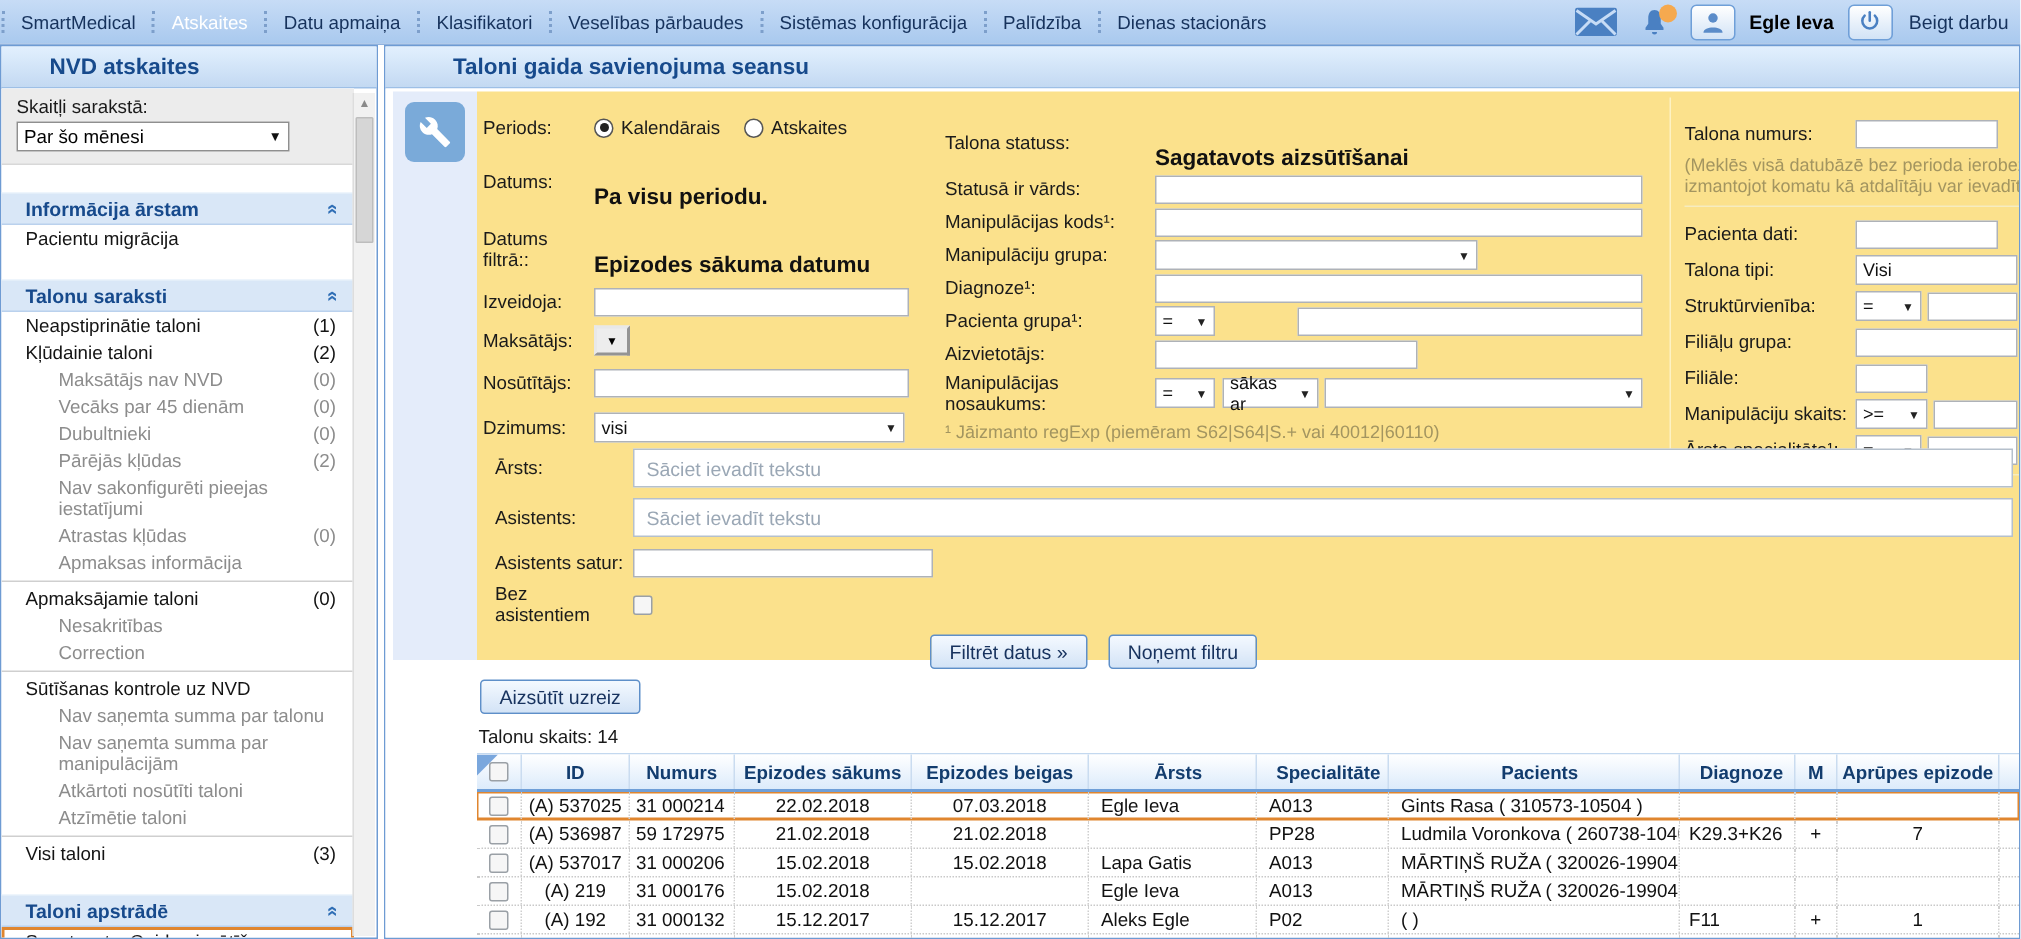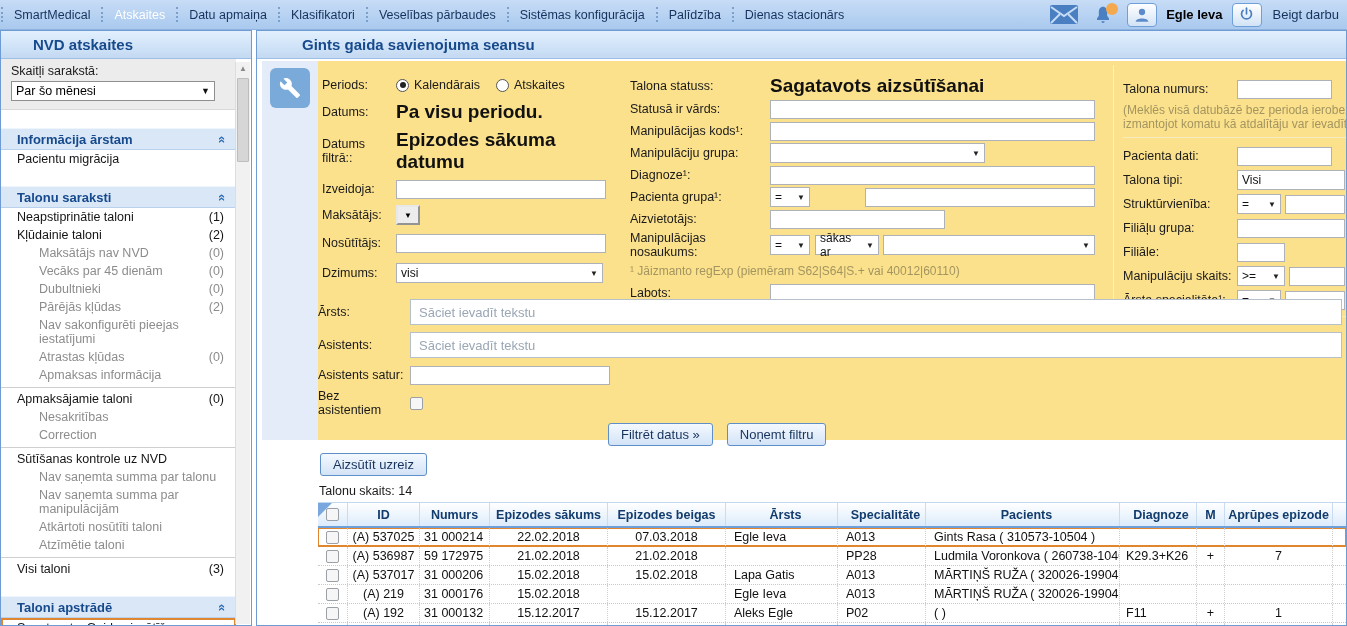--- a/index.html
+++ b/index.html
@@ -29,21 +29,21 @@
     line-height:27px; }
   .sidebar { left:0; width:252px; }
   .sidebar .panel-header { padding-left:32px; }
   .main { left:256px; width:1091px; }
   .main .panel-header { padding-left:45px; }
 
   
   .sb-body { position:absolute; left:0; top:28px; right:15px; bottom:0; overflow:hidden; background:#fff; }
   .sb-filter { background:#ececec; border-bottom:1px solid #d8d8d8; padding:5px 10px 8px 10px; }
   .sb-filter-label { font-size:12.5px; color:#1a1a1a; margin-bottom:3px; }
-  .sb-select { width:204px; height:20px; background:#fff; border:1px solid #8f8f8f;
+  .sb-select { width:182px; height:20px; background:#fff; border:1px solid #8f8f8f;
     display:flex; align-items:center; font-size:12.5px; padding:0 4px; cursor:pointer; }
   .sb-select .arr { margin-left:auto; font-size:9px; color:#111; }
   .sb-sec { margin-top:18px; height:22px; background:#d9e7f7; border-top:1px solid #eef5fc;
     border-bottom:1px solid #bad1ed; color:#174a8c; font-weight:bold; font-size:13px;
     display:flex; align-items:center; padding:0 10px 0 16px; cursor:pointer; }
   .sb-sec:first-child { margin-top:0; }
   .chev { margin-left:auto; display:inline-block; transform:rotate(90deg); color:#2f6eb5; font-size:13px; font-weight:bold; }
   .sb-item { display:flex; font-size:12.5px; color:#141414; padding:2px 12px 2px 16px; cursor:pointer; line-height:14px; }
   .sb-item .cnt { margin-left:auto; padding-left:6px; white-space:nowrap; }
   .sb-item.sub { padding-left:38px; color:#8c8c8c; }
@@ -66,36 +66,36 @@
   .fcol1 { position:absolute; left:4px; top:14px; width:300px; }
   .fcol2 { position:absolute; left:312px; top:14px; width:480px; }
   .fcol3 { position:absolute; left:805px; top:18px; right:0; }
   .frow { display:flex; align-items:center; margin-bottom:6px; min-height:20px; }
   .fcol2 .frow { margin-bottom:2px; }
   .fcol3 .frow { margin-bottom:4px; }
   .fl { flex:none; font-size:12.5px; color:#1a1a1a; padding-right:4px; }
   .fcol1 .fl { width:74px; }
   .fcol2 .fl { width:140px; }
   .fcol3 .fl { width:114px; }
-  .bval { font-size:19px; font-weight:bold; color:#111; }
+  .bval { font-size:15px; font-weight:bold; color:#111;margin-top:22px; }
   .inp { height:19px; border:1px solid #aeb2b8; background:#fff; font:12px "Liberation Sans",sans-serif; padding:0 3px; }
   .selbox { height:20px; border:1px solid #aeb2b8; background:#fff; display:flex;
     align-items:center; font-size:12px; color:#111; padding:0 4px; cursor:pointer; }
   .selbox .arr { margin-left:auto; font-size:8px; color:#222; padding-left:4px; }
   .mini-dd { width:24px; height:20px; border:2px outset #e8e8e8; background:#ededed;
     display:flex; align-items:center; justify-content:center; font-size:8px; cursor:pointer; }
   .radio { width:13px; height:13px; border:1px solid #555; border-radius:50%; background:#fff;
     display:inline-flex; align-items:center; justify-content:center; margin-right:5px; cursor:pointer; }
   .radio.on::after { content:''; width:6px; height:6px; background:#222; border-radius:50%; }
   .rlabel { font-size:12.5px; color:#1a1a1a; margin-right:16px; cursor:pointer; }
   .note { font-size:12px; color:#a39560; white-space:nowrap; overflow:hidden; }
   .col3-divider { border-bottom:1px solid #f6ecc0; margin:6px 0 8px 0; }
   .cbx { width:13px; height:13px; border:1px solid #9aa0a6; background:#f6f6f6; border-radius:2px;
     display:inline-block; cursor:pointer; }
-  .fbottom { position:absolute; left:0; top:238px; right:4px; }
+  .fbottom { position:absolute; left:12px; top:238px; right:4px; }
   .fbottom .fl { width:92px; }
   .big-inp { flex:1; height:26px; border:1px solid #b5c0cc; background:#fff;
     font:13px "Liberation Sans",sans-serif; padding:0 8px; color:#6d28d9; }
   .big-inp::placeholder { color:#9aa7b5; }
   .btn { border:1px solid #5e8fc9; background:linear-gradient(#f4f9ff,#d3e3f6); color:#17325e;
     font-size:13px; font-family:"Liberation Sans",sans-serif; padding:3px 12px; border-radius:3px; cursor:pointer; }
   .btnrow { margin-top:6px; padding-left:290px; display:flex; gap:14px; }
 
   .below { position:absolute; left:61px; top:392px; right:0; bottom:0; }
   .send-btn { margin:2px 0 0 2px;text-align:center; }
@@ -283,21 +283,21 @@
       </div>
 
   </div>
   <div class="sb-scroll">
     <div class="sb-arrow">▲</div>
     <div class="sb-thumb"></div>
   </div>
 </div>
 
 <div class="panel main">
-  <div class="panel-header">Gints gaida savienojuma seansu</div>
+  <div class="panel-header">Taloni gaida savienojuma seansu</div>
   <div class="main-body">
 
     <div class="tool-strip">
       <div class="wrench-btn">
         <svg width="22" height="22" viewBox="0 0 24 24">
             <path fill="#ffffff" d="M22.7,19l-9.1-9.1c0.9-2.3,0.4-5-1.5-6.9c-2-2-5-2.4-7.4-1.3L9,6L6,9L1.6,4.7C0.4,7.1,0.9,10.1,2.9,12.1c1.9,1.9,4.6,2.4,6.9,1.5l9.1,9.1c0.4,0.4,1,0.4,1.4,0l2.3-2.3C23.1,20,23.1,19.4,22.7,19z"></path>
           </svg>
       </div>
     </div>
 

